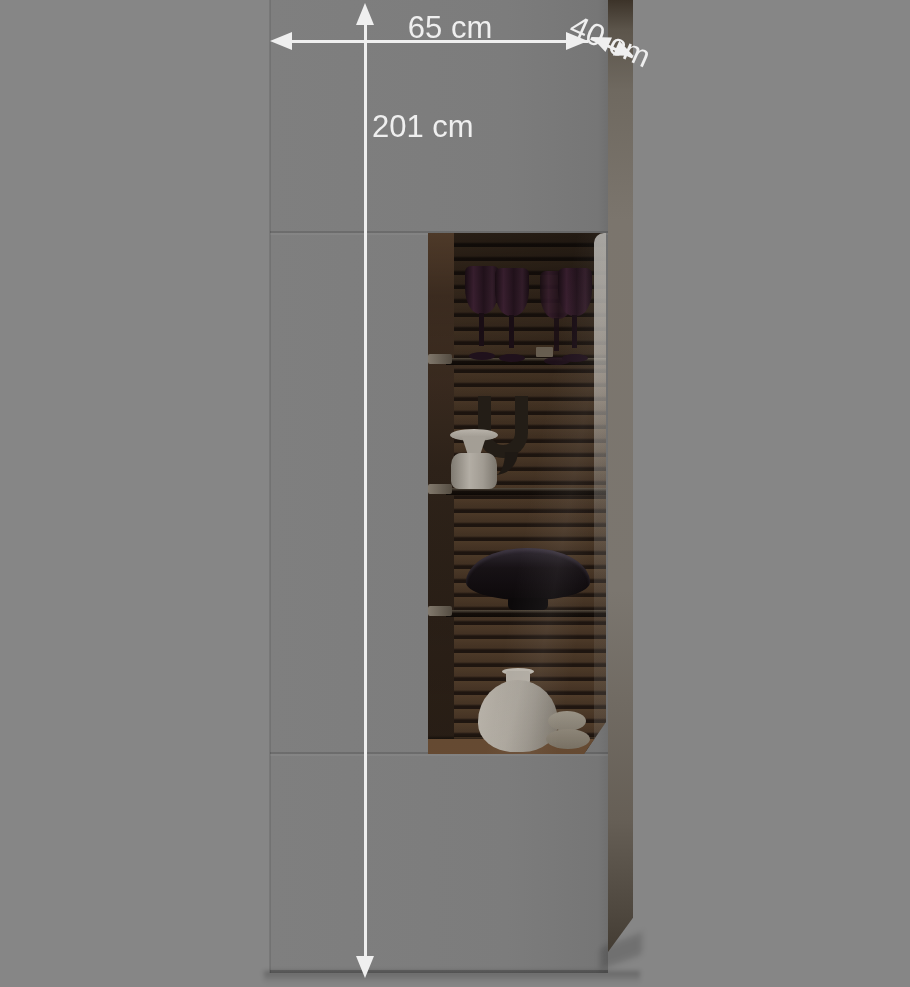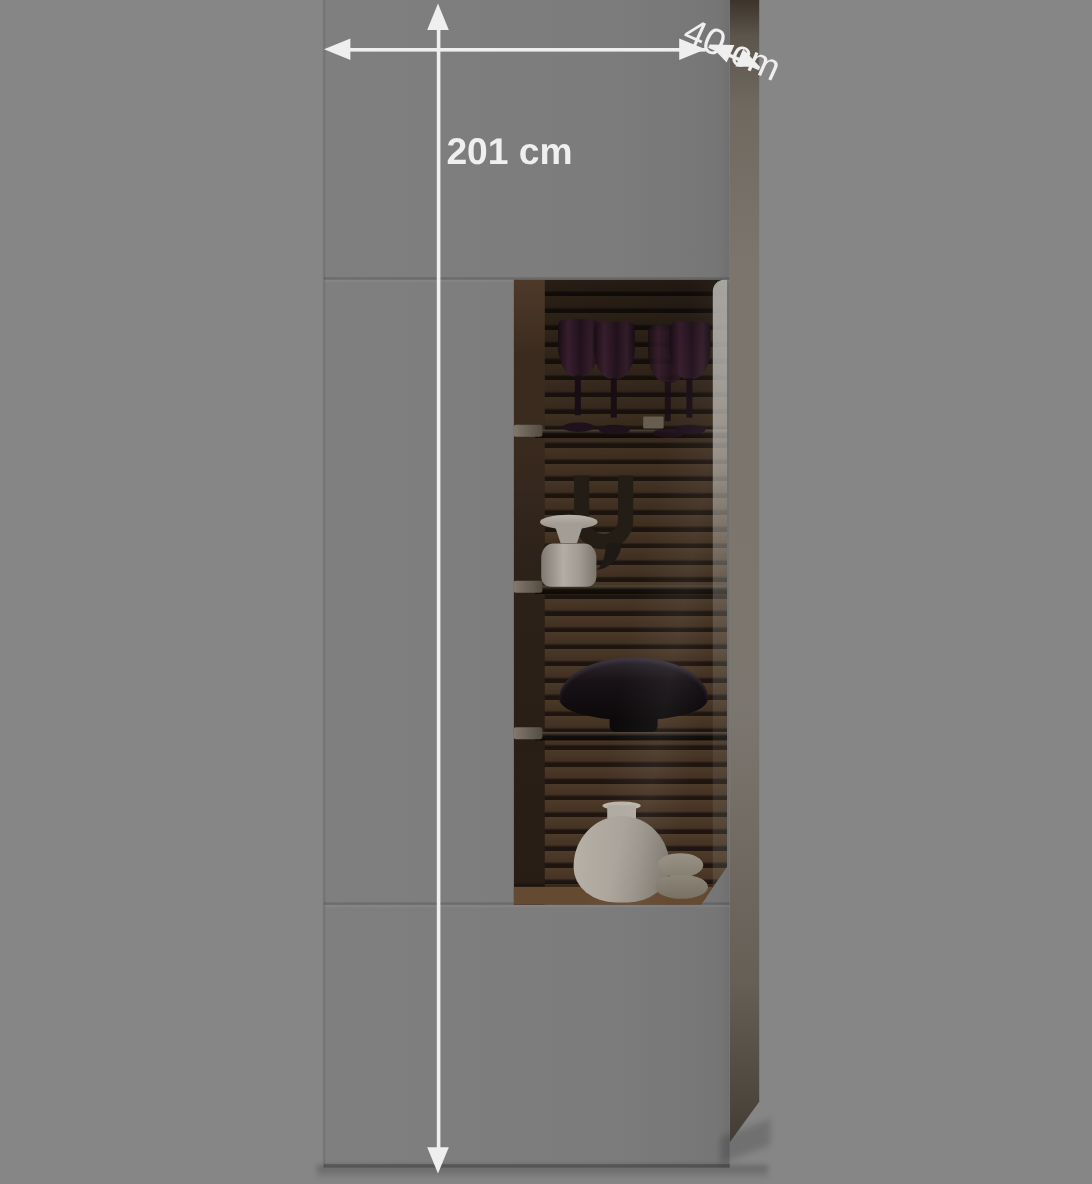--- a/index.html
+++ b/index.html
@@ -140,21 +140,21 @@
 
   .depth-arrow{left:591px; top:38px; width:46px; height:0; transform:rotate(24deg); transform-origin:0 0;}
   .depth-arrow .line{position:absolute; left:0; top:-1px; width:46px; height:3px; background:var(--ann);}
   .depth-arrow .ah-a{position:absolute; left:0; top:-9px; width:0; height:0;
     border-top:8px solid transparent; border-bottom:8px solid transparent; border-right:19px solid var(--ann);}
   .depth-arrow .ah-b{position:absolute; left:27px; top:-9px; width:0; height:0;
     border-top:8px solid transparent; border-bottom:8px solid transparent; border-left:19px solid var(--ann);}
 
   .dim-label{color:var(--ann); font-size:31px; line-height:1; white-space:nowrap;}
   .label-width{left:380px; top:12px; width:140px; text-align:center;}
-  .label-height{left:372px; top:111px;font-weight:bold;}
+  .label-height{left:372px; top:111px;}
   .label-depth{left:578px; top:10px; transform:rotate(24deg); transform-origin:0 0;}
 </style>
 </head>
 <body>
 
 <div class="stage">
 
   <div class="abs cabinet-front"></div>
   <div class="abs front-left-edge"></div>
   <div class="abs seam seam-top"></div>
@@ -220,20 +220,21 @@
     <div class="pebble pebble-1" style="position:absolute"></div>
     <div class="pebble pebble-2" style="position:absolute"></div>
 
     <div class="door-edge"></div>
     <div class="glass-tint"></div>
   </div>
 
   <div class="abs dim-line h-line"></div>
   <div class="abs ah ah-left"></div>
   <div class="abs ah ah-right"></div>
+  <div class="abs dim-label label-width">65 cm</div>
 
   <div class="abs dim-line v-line"></div>
   <div class="abs ah ah-up"></div>
   <div class="abs ah ah-down"></div>
   <div class="abs dim-label label-height">201 cm</div>
 
   <div class="abs depth-arrow">
     <div class="line"></div>
     <div class="ah-a"></div>
     <div class="ah-b"></div>

